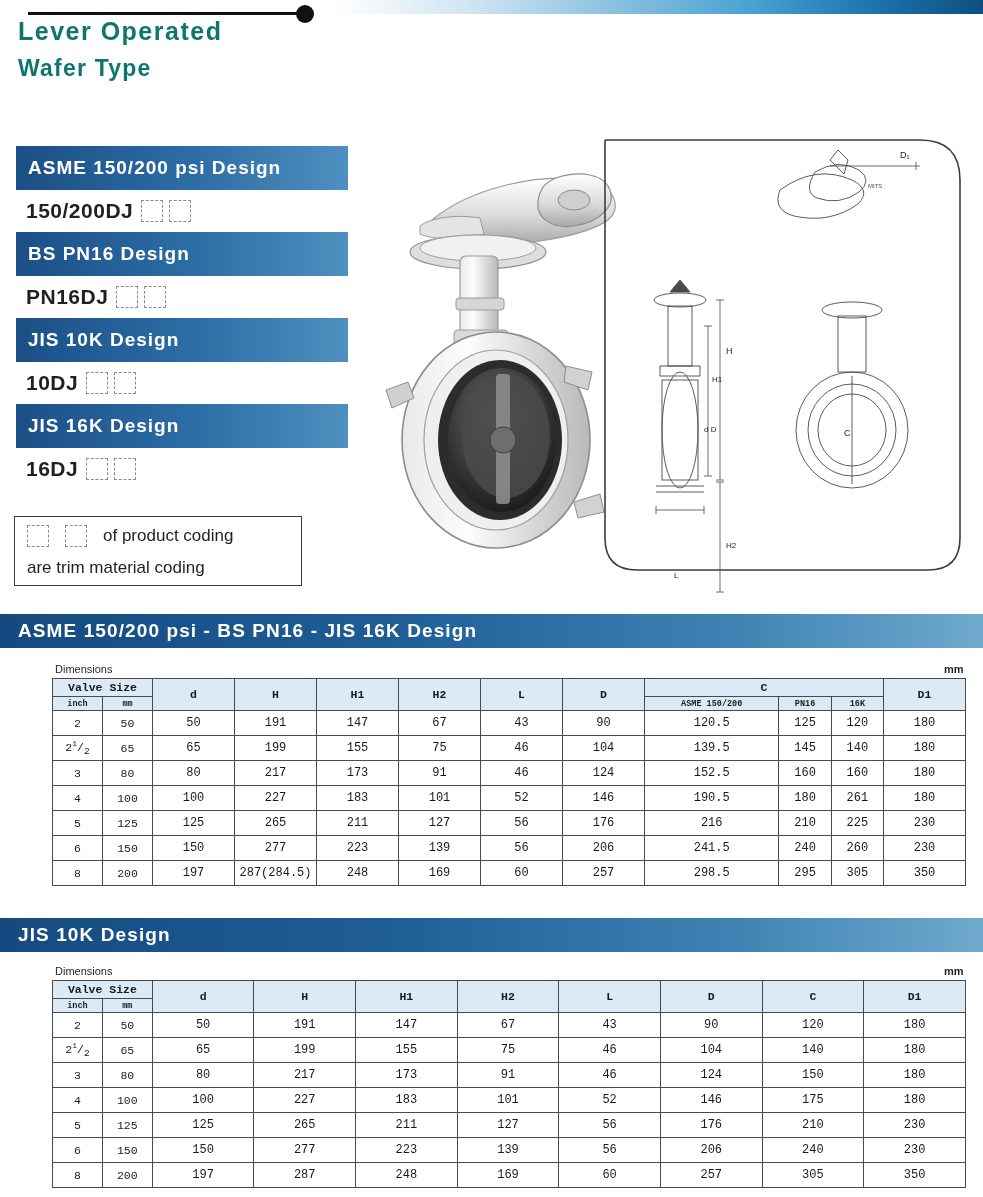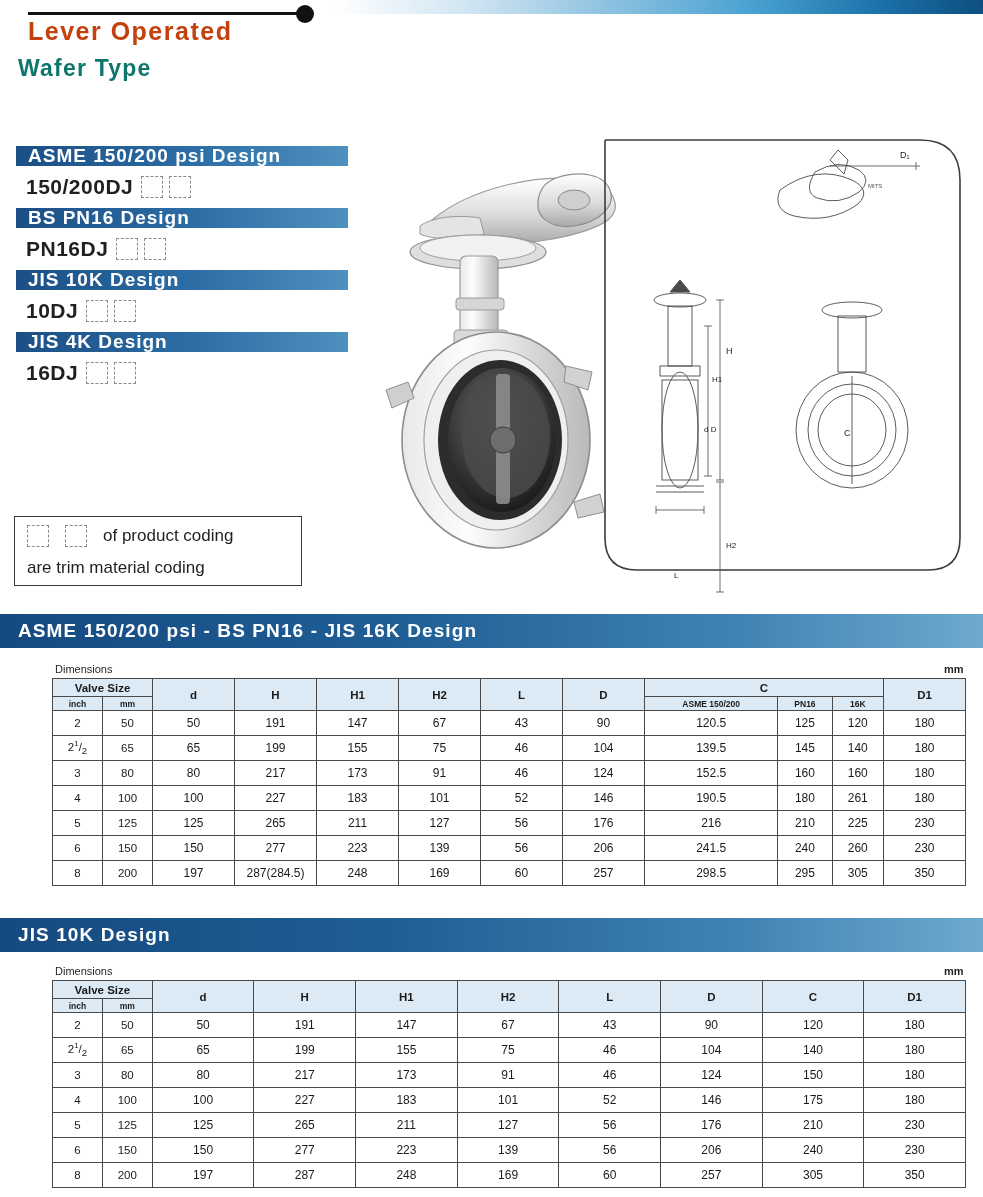--- a/index.html
+++ b/index.html
@@ -20,34 +20,34 @@
   }
   .lead-line {
     position: absolute; left: 28px; top: 12px; width: 270px; height: 3px;
     background: #111;
   }
   .lead-dot {
     position: absolute; left: 296px; top: 5px; width: 18px; height: 18px;
     border-radius: 50%; background: #111;
   }
   .title1 {
-    position: absolute; left: 28px; top: 17px;
+    position: absolute; left: 18px; top: 17px;
     font-size: 25px; font-weight: bold; letter-spacing: 1.5px;
-    color: #c2410c;
+    color: #0f766e;
   }
   .title2 {
     position: absolute; left: 18px; top: 55px;
     font-size: 23px; font-weight: bold; letter-spacing: 1.2px;
     color: #0f766e;
   }
 
   
   .design-list { position: absolute; left: 16px; top: 146px; width: 340px; }
   .design-bar {
-    height: 20px; width: 332px;
+    height: 44px; width: 332px;
     background: linear-gradient(to right, #1b4f86 0%, #2d6ea6 55%, #4e90bf 100%);
     color: #ffffff;
     font-size: 19px; font-weight: bold; letter-spacing: 1px;
     display: flex; align-items: center; padding-left: 12px;
   }
   .design-code-row {
     height: 42px; display: flex; align-items: center; padding-left: 10px; gap: 2px;
   }
   .design-code {
     font-size: 21px; font-weight: bold; letter-spacing: 0.5px; color: #231f20;
@@ -84,21 +84,21 @@
   .dim-label {
     position: absolute; font-size: 11px; font-weight: normal; color: #231f20;
   }
   .mm-label {
     position: absolute; font-size: 11px; font-weight: bold; color: #231f20;
   }
 
   
   table.dim {
     position: absolute; border-collapse: collapse;
-    font-size: 11.5px; color: #1a1a1a;
+    font-size: 11.5px; color: #1a1a1a; font-family: Liberation Mono, monospace;
   }
   table.dim th, table.dim td {
     border: 1px solid #4a4a4a;
     text-align: center;
     vertical-align: middle;
     background: #ffffff;
   }
   table.dim thead th {
     background: #dceaf5;
     font-size: 11.5px;
@@ -156,21 +156,21 @@
     </div>
     <div class="design-code-row">
       <span class="design-code">10DJ</span>
       <span class="code-boxes">
         <span class="code-box"></span>
         <span class="code-box"></span>
       </span>
     </div>
 
     <div class="design-bar">
-      <span>JIS 4K Design</span>
+      <span>JIS 16K Design</span>
     </div>
     <div class="design-code-row">
       <span class="design-code">16DJ</span>
       <span class="code-boxes">
         <span class="code-box"></span>
         <span class="code-box"></span>
       </span>
     </div>
   </div>
 

